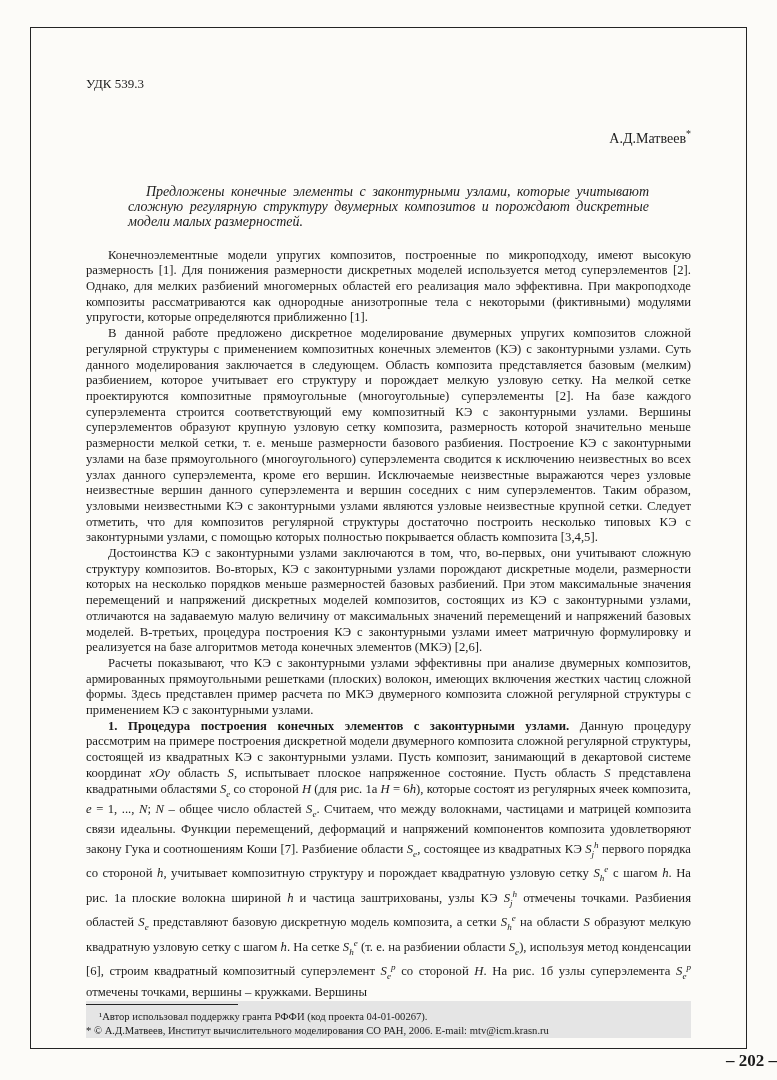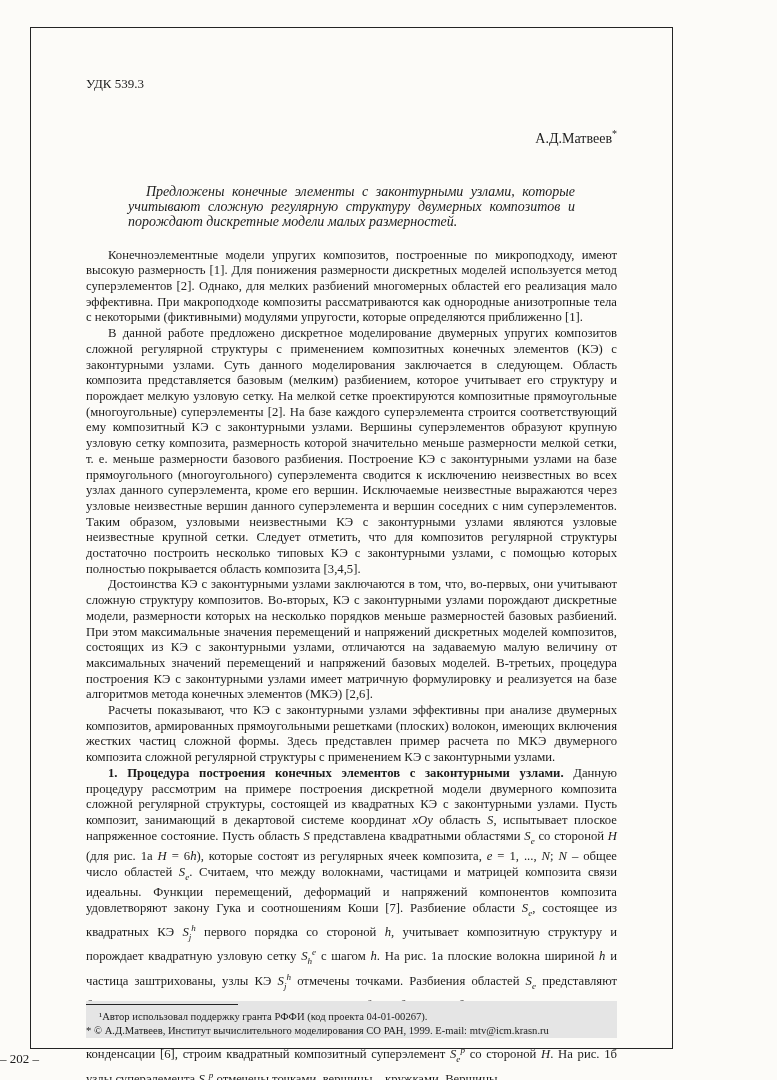--- a/index.html
+++ b/index.html
@@ -12,21 +12,21 @@
   }
   .sheet {
     position: relative;
     width: 777px; height: 1080px;
     background: #fcfbf8;
     overflow: hidden;
   }
   .frame {
     position: absolute;
     left: 30px; top: 27px;
-    width: 643px; height: 1022px;
+    width: 717px; height: 1022px;
     border: 1.5px solid #242424;
   }
   .content {
     position: absolute; inset: 0;
     padding: 48px 55px 0 55px;
   }
   .udk { font-size: 13px; }
   .title {
     margin-top: 21px;
     text-align: center;
@@ -69,22 +69,23 @@
   .fnrule {
     width: 152px; height: 0;
     border-top: 1px solid #242424;
     margin-bottom: 5px;
   }
   .fn1 { text-indent: 13px; }
   .pagenum {
     position: absolute;
     left: 0; width: 100%;
     top: 1051px;
-    text-align: left;
-    font-size: 13px;
+    text-align: right;
+    font-size: 17px;
+    font-weight: bold;
   }
 </style>
 </head>
 <body>
 
 <div class="sheet">
   <div class="frame">
     <div class="content">
 
       <div class="udk">УДК 539.3</div>
@@ -102,18 +103,18 @@
           <p><span>Достоинства КЭ с законтурными узлами заключаются в том, что, во-первых, они учитывают сложную структуру композитов. Во-вторых, КЭ с законтурными узлами порождают дискретные модели, размерности которых на несколько порядков меньше размерностей базовых разбиений. При этом максимальные значения перемещений и напряжений дискретных моделей композитов, состоящих из КЭ с законтурными узлами, отличаются на задаваемую малую величину от максимальных значений перемещений и напряжений базовых моделей. В-третьих, процедура построения КЭ с законтурными узлами имеет матричную формулировку и реализуется на базе алгоритмов метода конечных элементов (МКЭ) [2,6].</span></p>
           <p><span>Расчеты показывают, что КЭ с законтурными узлами эффективны при анализе двумерных композитов, армированных прямоугольными решетками (плоских) волокон, имеющих включения жестких частиц сложной формы. Здесь представлен пример расчета по МКЭ двумерного композита сложной регулярной структуры с применением КЭ с законтурными узлами.</span></p>
           <p><b>1. Процедура построения конечных элементов с законтурными узлами.</b><span> Данную процедуру рассмотрим на примере построения дискретной модели двумерного композита сложной регулярной структуры, состоящей из квадратных КЭ с законтурными узлами. Пусть композит, занимающий в декартовой системе координат </span><i>xOy</i><span> область </span><i>S</i><span>, испытывает плоское напряженное состояние. Пусть область </span><i>S</i><span> представлена квадратными областями </span><i>S</i><sub>e</sub><span> со стороной </span><i>H</i><span> (для рис. 1а </span><i>H</i><span> = 6</span><i>h</i><span>), которые состоят из регулярных ячеек композита, </span><i>e</i><span> = 1, ..., </span><i>N</i><span>; </span><i>N</i><span> – общее число областей </span><i>S</i><sub>e</sub><span>. Считаем, что между волокнами, частицами и матрицей композита связи идеальны. Функции перемещений, деформаций и напряжений компонентов композита удовлетворяют закону Гука и соотношениям Коши [7]. Разбиение области </span><i>S</i><sub>e</sub><span>, состоящее из квадратных КЭ </span><i>S</i><sub>j</sub><sup>h</sup><span> первого порядка со стороной </span><i>h</i><span>, учитывает композитную структуру и порождает квадратную узловую сетку </span><i>S</i><sub>h</sub><sup>e</sup><span> с шагом </span><i>h</i><span>. На рис. 1а плоские волокна шириной </span><i>h</i><span> и частица заштрихованы, узлы КЭ </span><i>S</i><sub>j</sub><sup>h</sup><span> отмечены точками. Разбиения областей </span><i>S</i><sub>e</sub><span> представляют базовую дискретную модель композита, а сетки </span><i>S</i><sub>h</sub><sup>e</sup><span> на области </span><i>S</i><span> образуют мелкую квадратную узловую сетку с шагом </span><i>h</i><span>. На сетке </span><i>S</i><sub>h</sub><sup>e</sup><span> (т. е. на разбиении области </span><i>S</i><sub>e</sub><span>), используя метод конденсации [6], строим квадратный композитный суперэлемент </span><i>S</i><sub>e</sub><sup>p</sup><span> со стороной </span><i>H</i><span>. На рис. 1б узлы суперэлемента </span><i>S</i><sub>e</sub><sup>p</sup><span> отмечены точками, вершины – кружками. Вершины</span></p>
         </div>
 
     </div>
 
     <div class="footnotes">
       <div class="fnrule"></div>
       <div class="fn1">¹Автор использовал поддержку гранта РФФИ (код проекта 04-01-00267).</div>
-      <div class="fn2">* © А.Д.Матвеев, Институт вычислительного моделирования СО РАН, 1999. E-mail: mtv@icm.krasn.ru</div>
+      <div class="fn2">* © А.Д.Матвеев, Институт вычислительного моделирования СО РАН, 2006. E-mail: mtv@icm.krasn.ru</div>
     </div>
   </div>
 
   <div class="pagenum">– 202 –</div>
 </div>
 
 </body></html>

